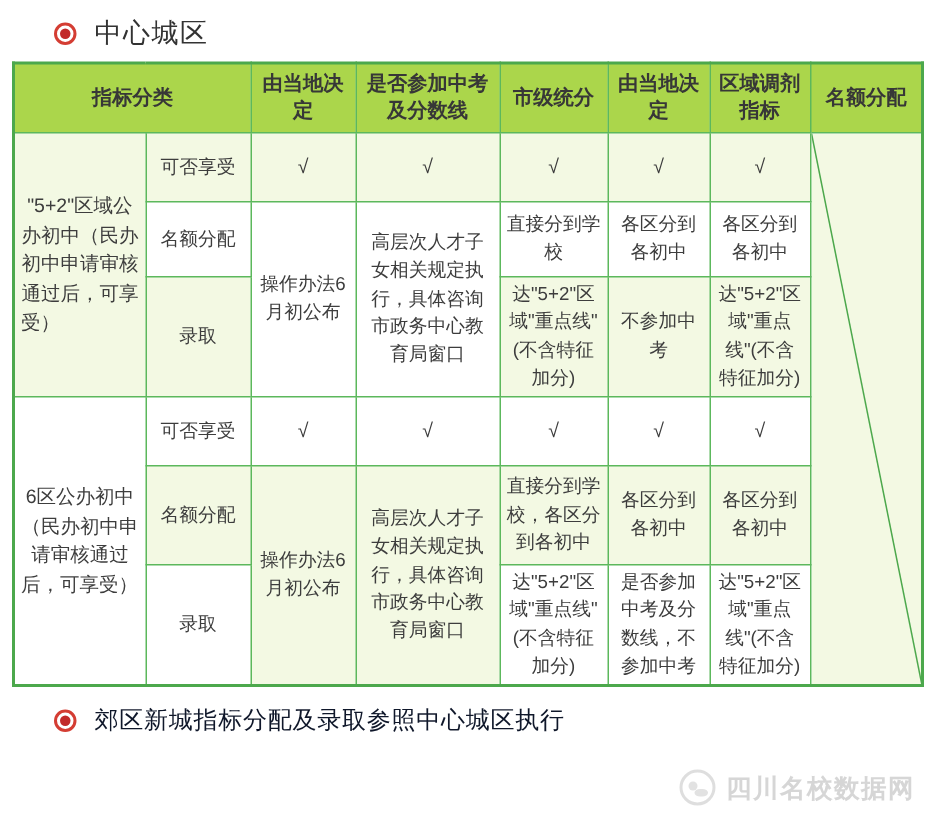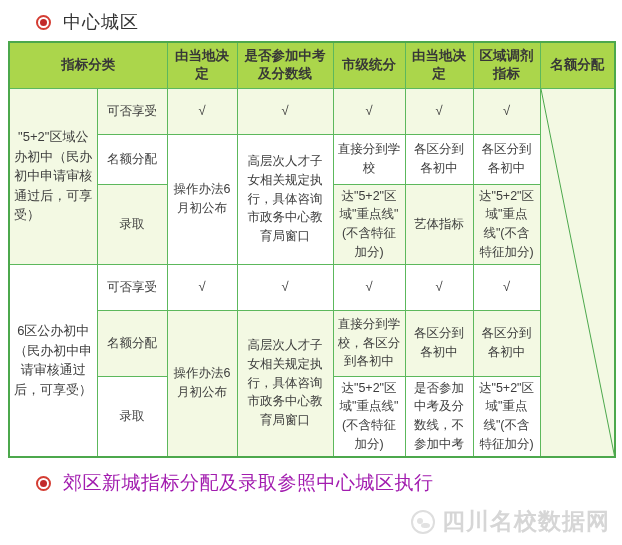--- a/index.html
+++ b/index.html
@@ -15,21 +15,21 @@
   .bullet-row { position: absolute; display: flex; align-items: center; gap: 12px; }
   .bullet {
     width: 15px; height: 15px;
     border: 2.5px solid #d43d33;
     border-radius: 50%;
     display: flex; align-items: center; justify-content: center;
     flex: 0 0 auto;
   }
   .bullet .dot { width: 7px; height: 7px; border-radius: 50%; background: #c22a2a; }
   .title-text { font-size: 18px; font-weight: 500; color: #333; letter-spacing: 1px; }
-  .note-text  { font-size: 19px; font-weight: 500; color: #a21caf; letter-spacing: 0.5px; }
+  .note-text  { font-size: 16px; font-weight: 500; color: #0f172a; letter-spacing: 0.5px; }
   #title-row  { left: 36px; top: 10px; }
   #note-1     { left: 36px; top: 470px; }
   #note-2     { left: 36px; top: 505px; }
 
   
   table.policy {
     position: absolute; left: 8px; top: 41px;
     width: 606px;
     border-collapse: collapse;
     table-layout: fixed;
@@ -69,21 +69,21 @@
   tr.h66 { height: 66px; }
   tr.h80 { height: 80px; }
   td.diag { position: relative; padding: 0; }
   td.diag svg { position: absolute; inset: 0; width: 100%; height: 100%; display: block; }
 
   
   .watermark {
     position: absolute; right: 12px; bottom: 8px;
     display: flex; align-items: center; gap: 7px;
     color: #d6d6d6;
-    font-size: 23px; font-weight: bold; letter-spacing: 1px;
+    font-size: 17px; font-weight: bold; letter-spacing: 1px;
     user-select: none;
   }
   .wm-icon {
     width: 24px; height: 24px;
     border: 2px solid #dedede; border-radius: 50%;
     position: relative; flex: 0 0 auto;
   }
   .wm-icon::before {
     content: ""; position: absolute; left: 4px; top: 6px;
     width: 6px; height: 6px; border-radius: 50%; background: #e2e2e2;
@@ -147,21 +147,21 @@
         <td class="white">名额分配</td>
         <td rowspan="2" class="white">操作办法6月初公布</td>
         <td rowspan="2" class="white left">高层次人才子女相关规定执行，具体咨询市政务中心教育局窗口</td>
         <td class="white">直接分到学校</td>
         <td class="white">各区分到各初中</td>
         <td class="white">各区分到各初中</td>
       </tr>
       <tr class="h72">
         <td class="pale">录取</td>
         <td class="pale left">达"5+2"区域"重点线"(不含特征加分)</td>
-        <td class="pale">艺体指标</td>
+        <td class="pale">不参加中考</td>
         <td class="pale left">达"5+2"区域"重点线"(不含特征加分)</td>
       </tr>
 
       <tr class="h46">
         <td rowspan="3" class="white group-label">6区公办初中（民办初中申请审核通过后，可享受）</td>
         <td class="white">可否享受</td>
         <td class="white check">√</td>
         <td class="white check">√</td>
         <td class="white check">√</td>
         <td class="white check">√</td>

